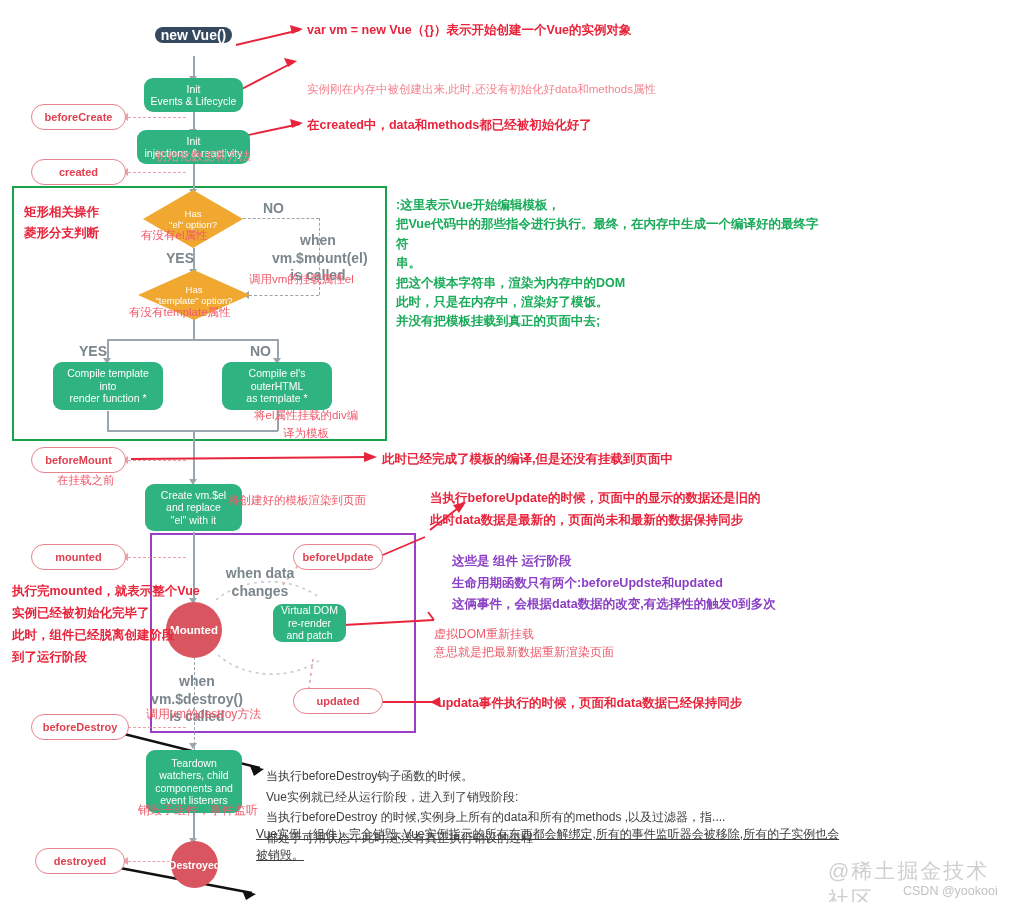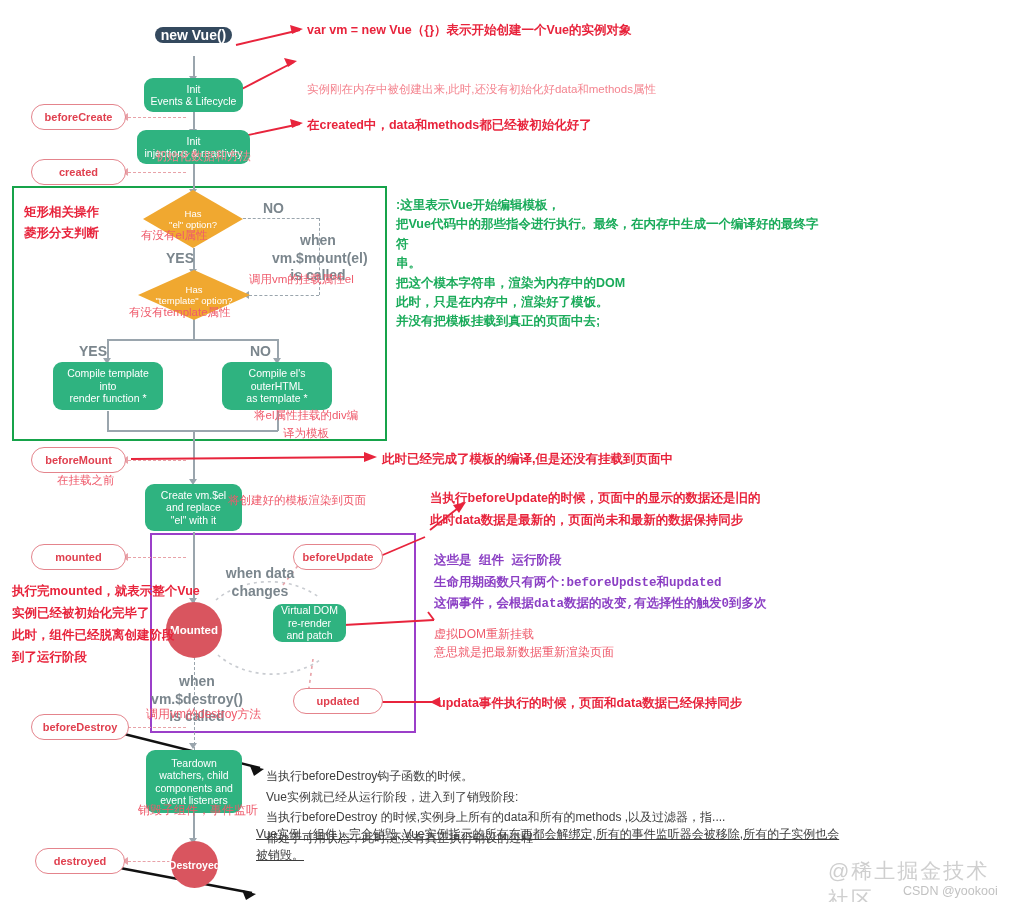--- a/index.html
+++ b/index.html
@@ -289,21 +289,21 @@
   <div class="ann ann-red-sm" style="left:228px;top:492px;">将创建好的模板渲染到页面</div>
 
   <div class="ann ann-red" style="left:430px;top:489px;">当执行beforeUpdate的时候，页面中的显示的数据还是旧的</div>
   <div class="ann ann-red" style="left:430px;top:511px;">此时data数据是最新的，页面尚未和最新的数据保持同步</div>
 
   <div class="ann ann-red" style="left:12px;top:581px;line-height:1.75;">执行完mounted，就表示整个Vue
 实例已经被初始化完毕了
 此时，组件已经脱离创建阶段
 到了运行阶段</div>
 
-  <div class="ann ann-purple" style="left:434px;top:551px;line-height:1.72;font-family:Liberation Mono, monospace;">这些是 组件 运行阶段
+  <div class="ann ann-purple" style="left:452px;top:551px;line-height:1.72;">这些是 组件 运行阶段
 生命用期函数只有两个:beforeUpdste和updated
 这俩事件，会根据data数据的改变,有选择性的触发0到多次</div>
   <div class="ann ann-red-sm" style="left:434px;top:625px;line-height:1.5;font-size:12px;">虚拟DOM重新挂载
 意思就是把最新数据重新渲染页面</div>
   <div class="ann ann-red" style="left:438px;top:694px;">updata事件执行的时候，页面和data数据已经保持同步</div>
 
   <div class="ann ann-red-sm" style="left:146px;top:706px;font-size:12px;text-align:right;">调用vm的destroy方法</div>
   <div class="ann ann-red-sm" style="left:138px;top:802px;font-size:12px;">销毁子组件，事件监听</div>
 
   <div class="ann ann-gray" style="left:266px;top:766px;line-height:1.72;">当执行beforeDestroy钩子函数的时候。

